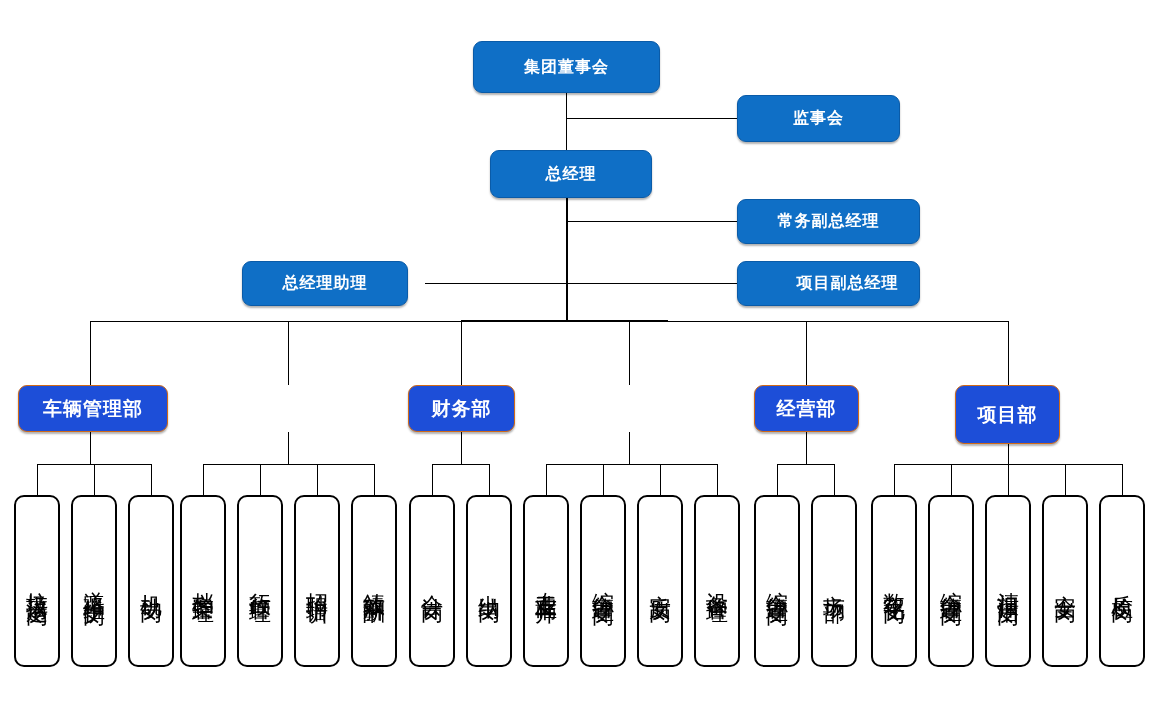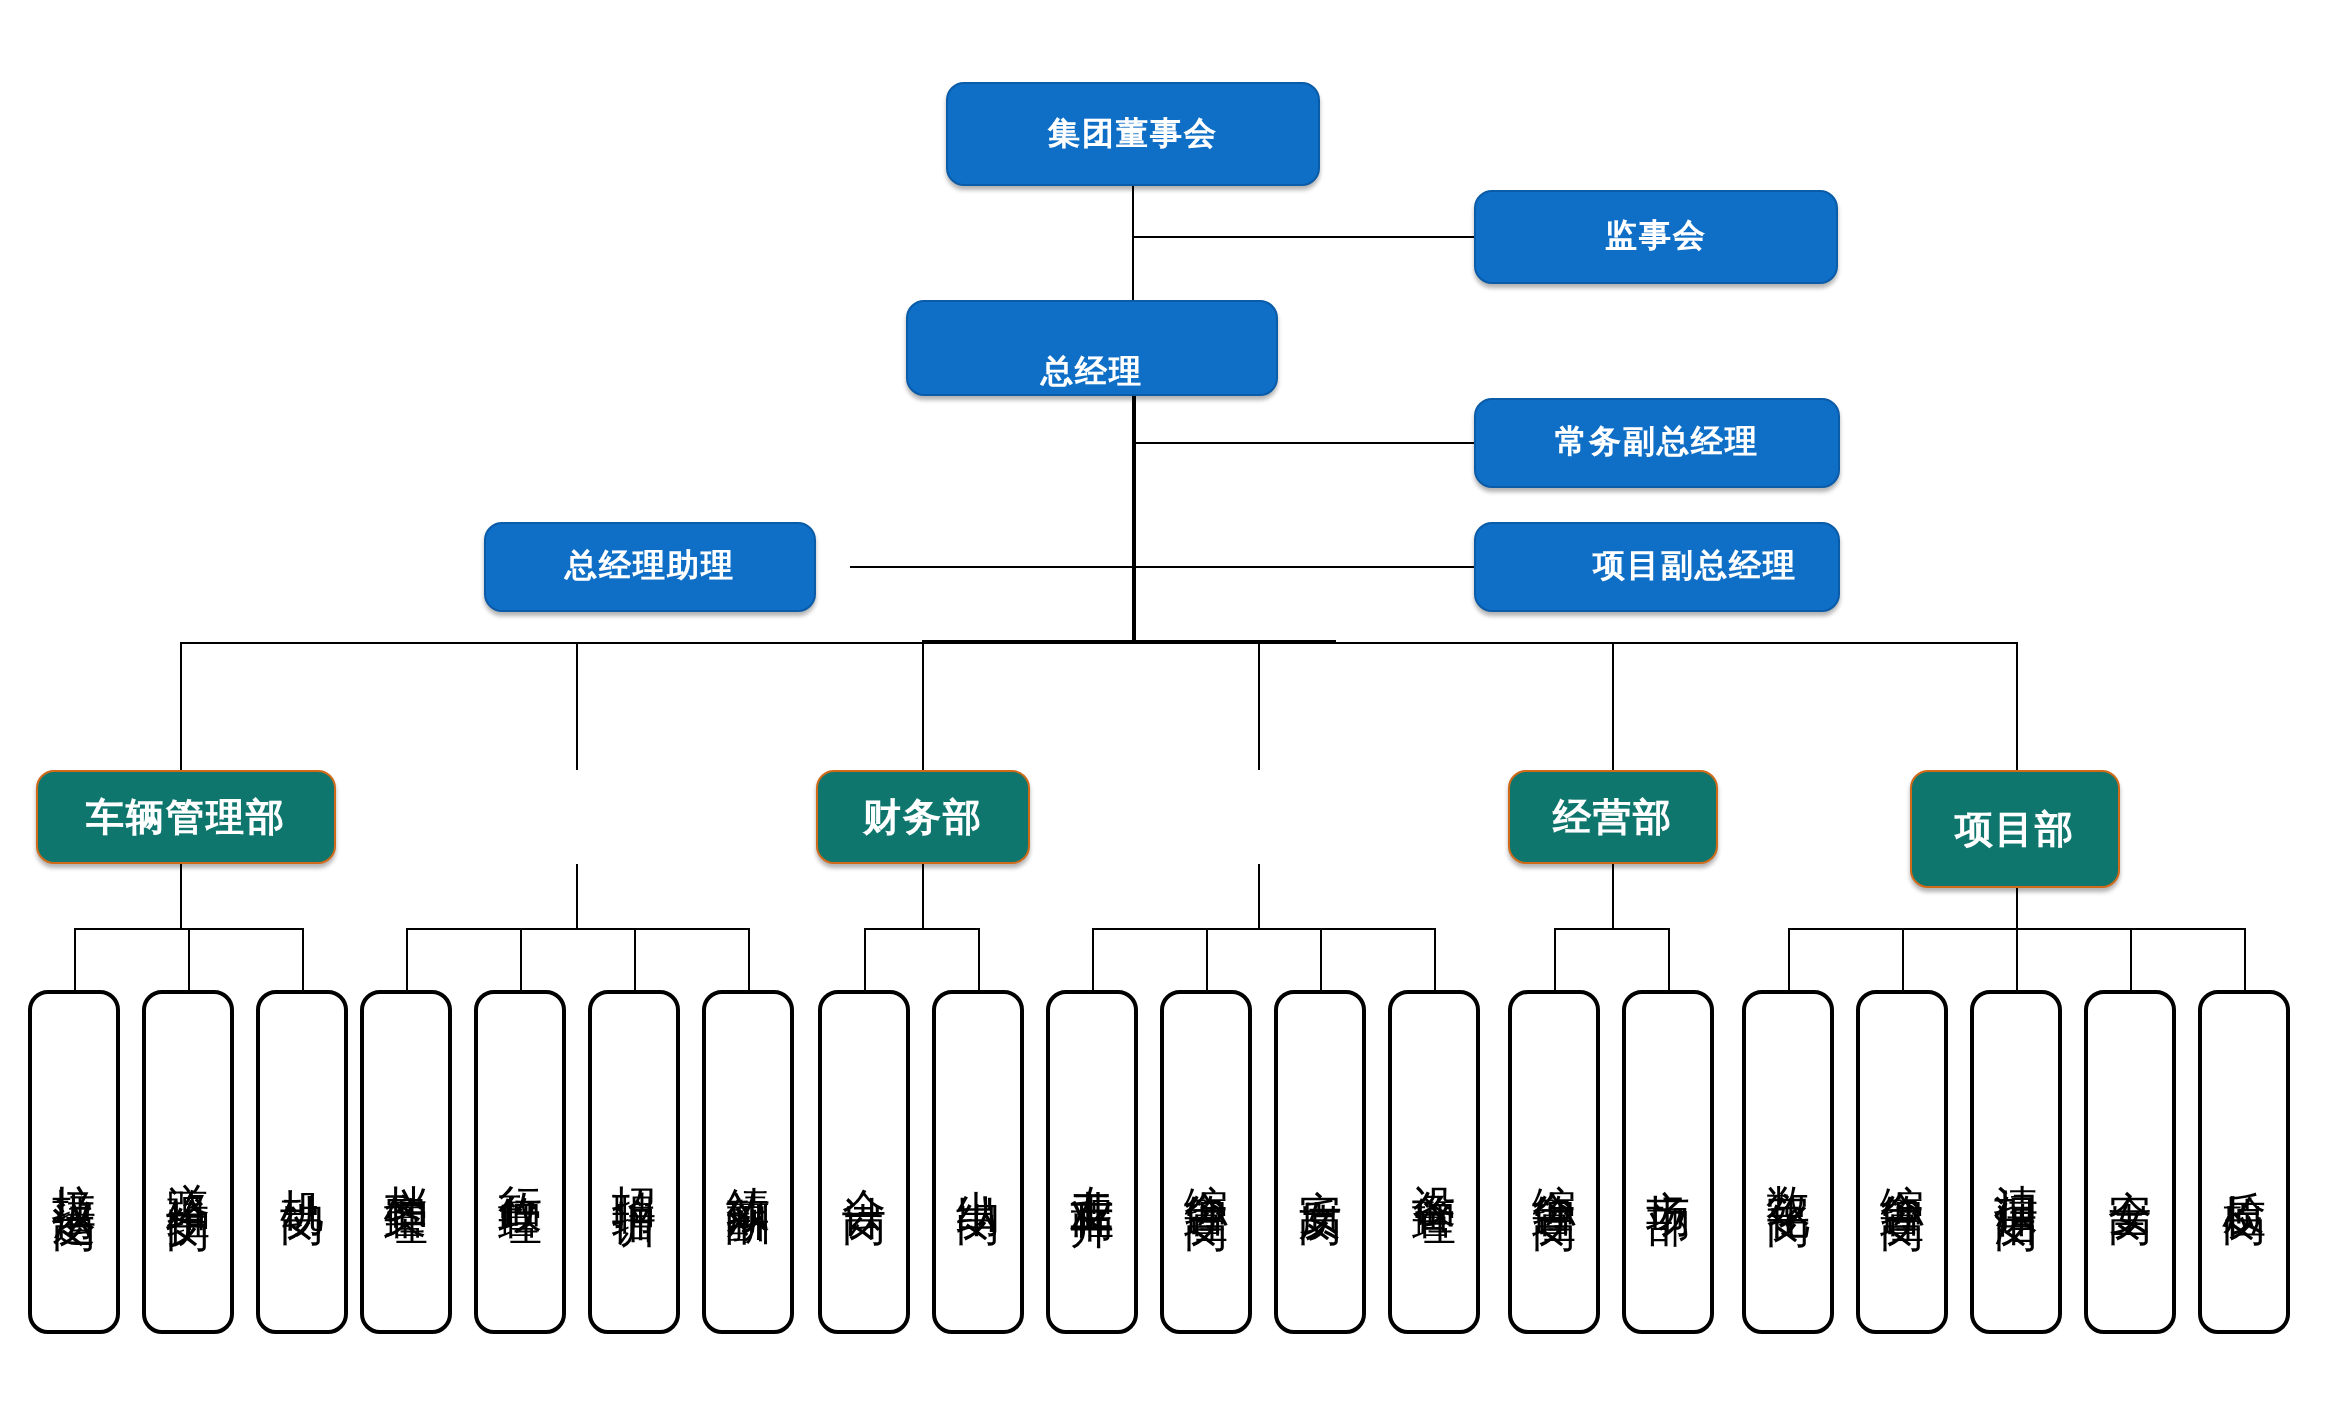--- a/index.html
+++ b/index.html
@@ -40,21 +40,21 @@
     white-space: nowrap;
   }
   .node.blue {
     background: #0f6fc6;
     border: 1px solid #0a5ba8;
     box-shadow: 0 2px 2px rgba(0,0,0,0.30);
     font-size: 16px;
     font-weight: 600;
   }
   .node.orange {
-    background: #0f766e;
+    background: #1d4ed8;
     border: 1px solid #d06a18;
     box-shadow: 0 2px 2px rgba(0,0,0,0.30);
     font-size: 19px;
     font-weight: 600;
   }
 
   
   .leaf {
     position: absolute;
     box-sizing: border-box;
@@ -141,25 +141,25 @@
   <div class="line v" style="left:894px; top:464px; height:31px;"></div>
   <div class="line v" style="left:951px; top:464px; height:31px;"></div>
   <div class="line v" style="left:1008px; top:464px; height:31px;"></div>
   <div class="line v" style="left:1065px; top:464px; height:31px;"></div>
   <div class="line v" style="left:1122px; top:464px; height:31px;"></div>
 
   <div class="node blue" style="left:473px; top:41px; width:187px; height:52px;">
     <span>集团董事会</span>
   </div>
 
-  <div class="node blue" style="left:737px; top:95px; width:182px; height:47px;">
+  <div class="node blue" style="left:737px; top:95px; width:163px; height:47px;">
     <span>监事会</span>
   </div>
 
-  <div class="node blue" style="left:453px; top:150px; width:186px; height:48px;align-items:flex-end;">
+  <div class="node blue" style="left:490px; top:150px; width:162px; height:48px;">
     <span>总经理</span>
   </div>
 
   <div class="node blue" style="left:737px; top:199px; width:183px; height:45px;">
     <span>常务副总经理</span>
   </div>
 
   <div class="node blue" style="left:737px; top:261px; width:183px; height:45px;padding-left:38px;">
     <span>项目副总经理</span>
   </div>

